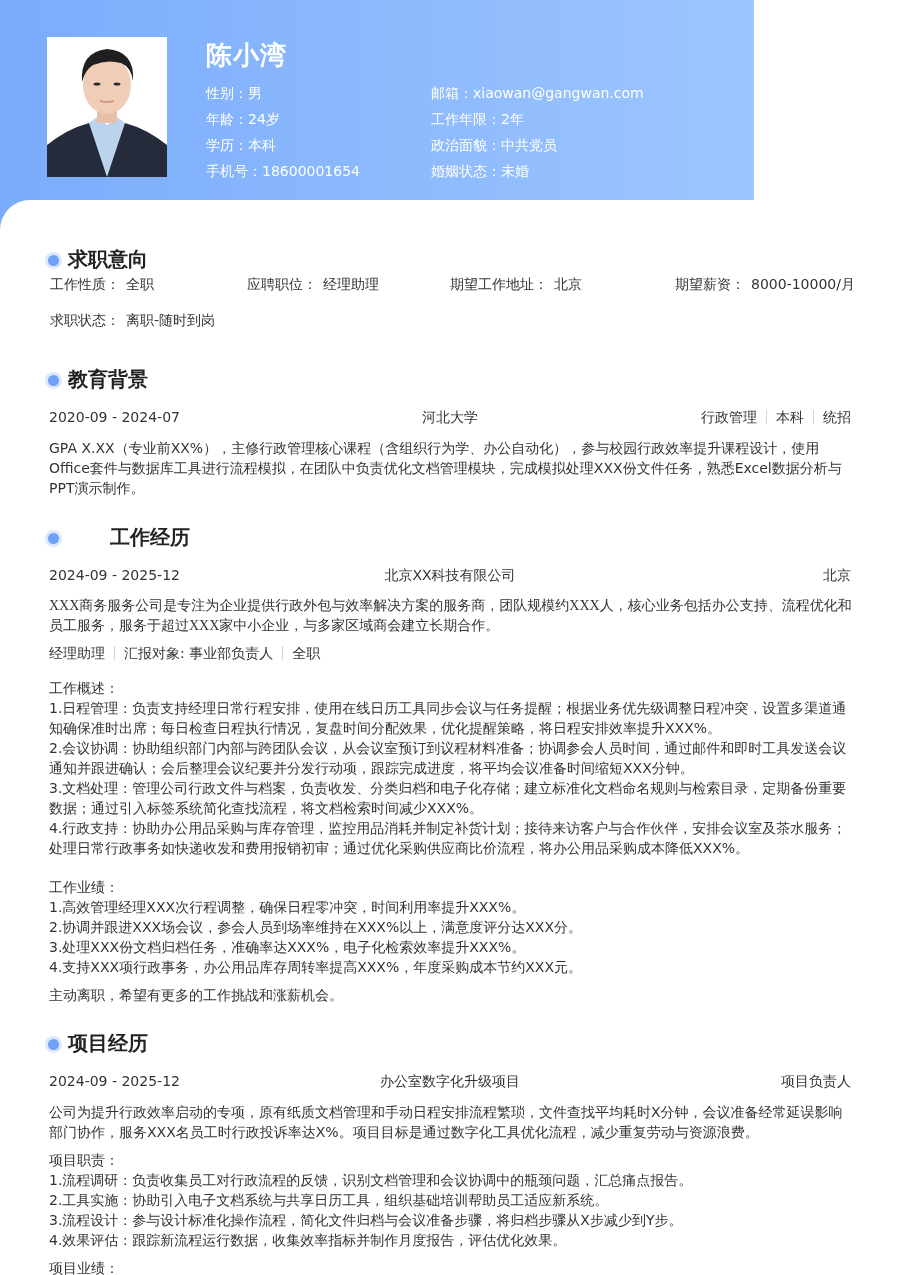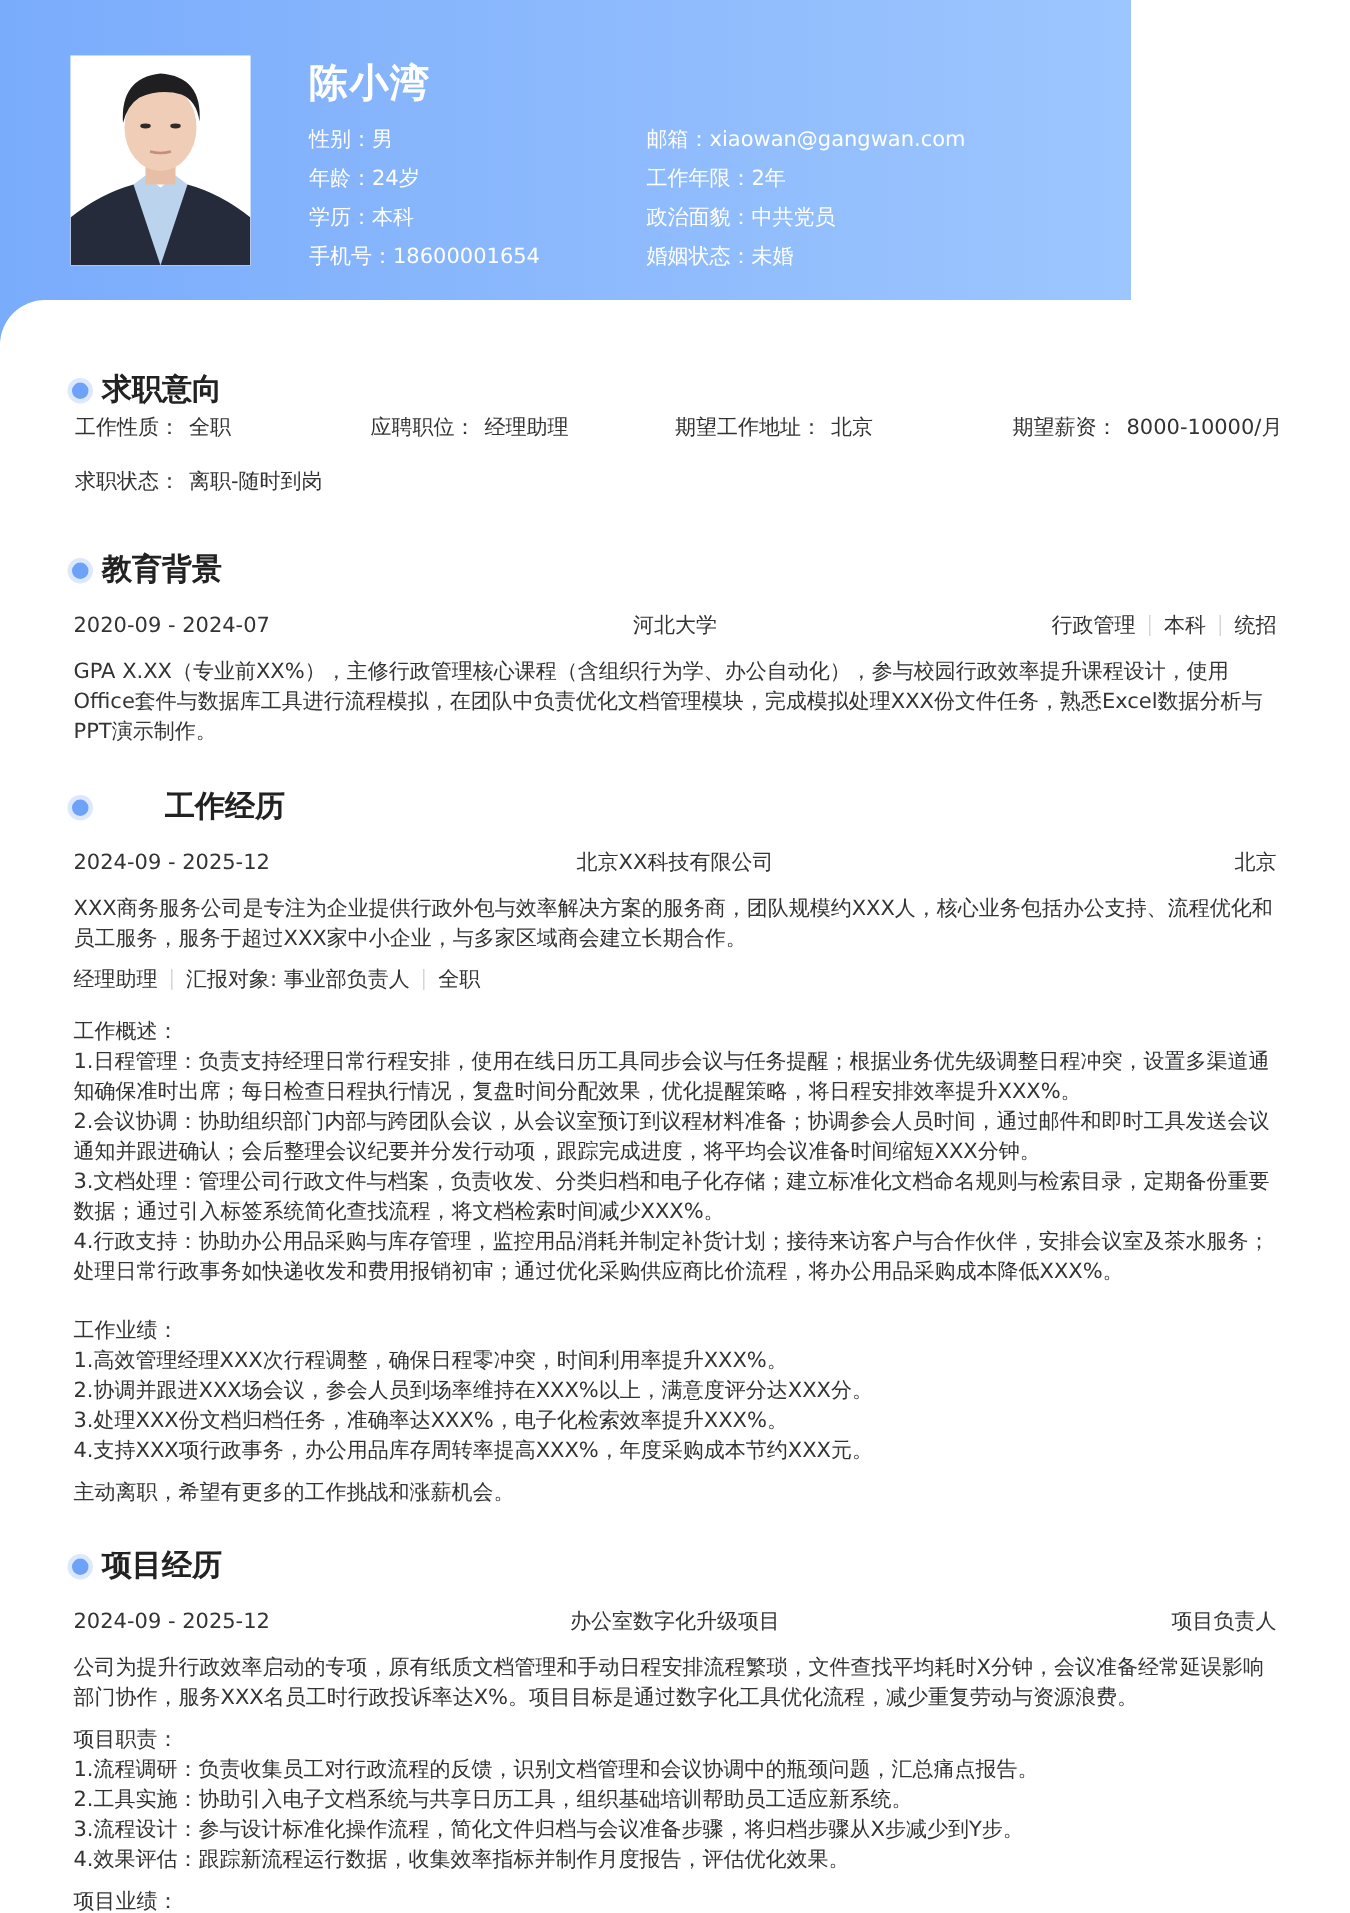--- a/index.html
+++ b/index.html
@@ -135,21 +135,21 @@
 
 <div class="section-title" style="top:524px;gap:42px;">
   <span class="dot"></span>
   <span>工作经历</span>
 </div>
 <div class="row3" style="top:565px;">
   <span class="l">2024-09 - 2025-12</span>
   <span class="c">北京XX科技有限公司</span>
   <span class="r">北京</span>
 </div>
-<div class="para" style="top:596px;">
+<div class="para" style="top:596px;font-family:Liberation Serif, serif;">
   <div>XXX商务服务公司是专注为企业提供行政外包与效率解决方案的服务商，团队规模约XXX人，核心业务包括办公支持、流程优化和</div>
   <div>员工服务，服务于超过XXX家中小企业，与多家区域商会建立长期合作。</div>
 </div>
 <div class="tags" style="top:643px;">
   <span>经理助理</span>
   <span class="sep"></span>
   <span>汇报对象: 事业部负责人</span>
   <span class="sep"></span>
   <span>全职</span>
 </div>

